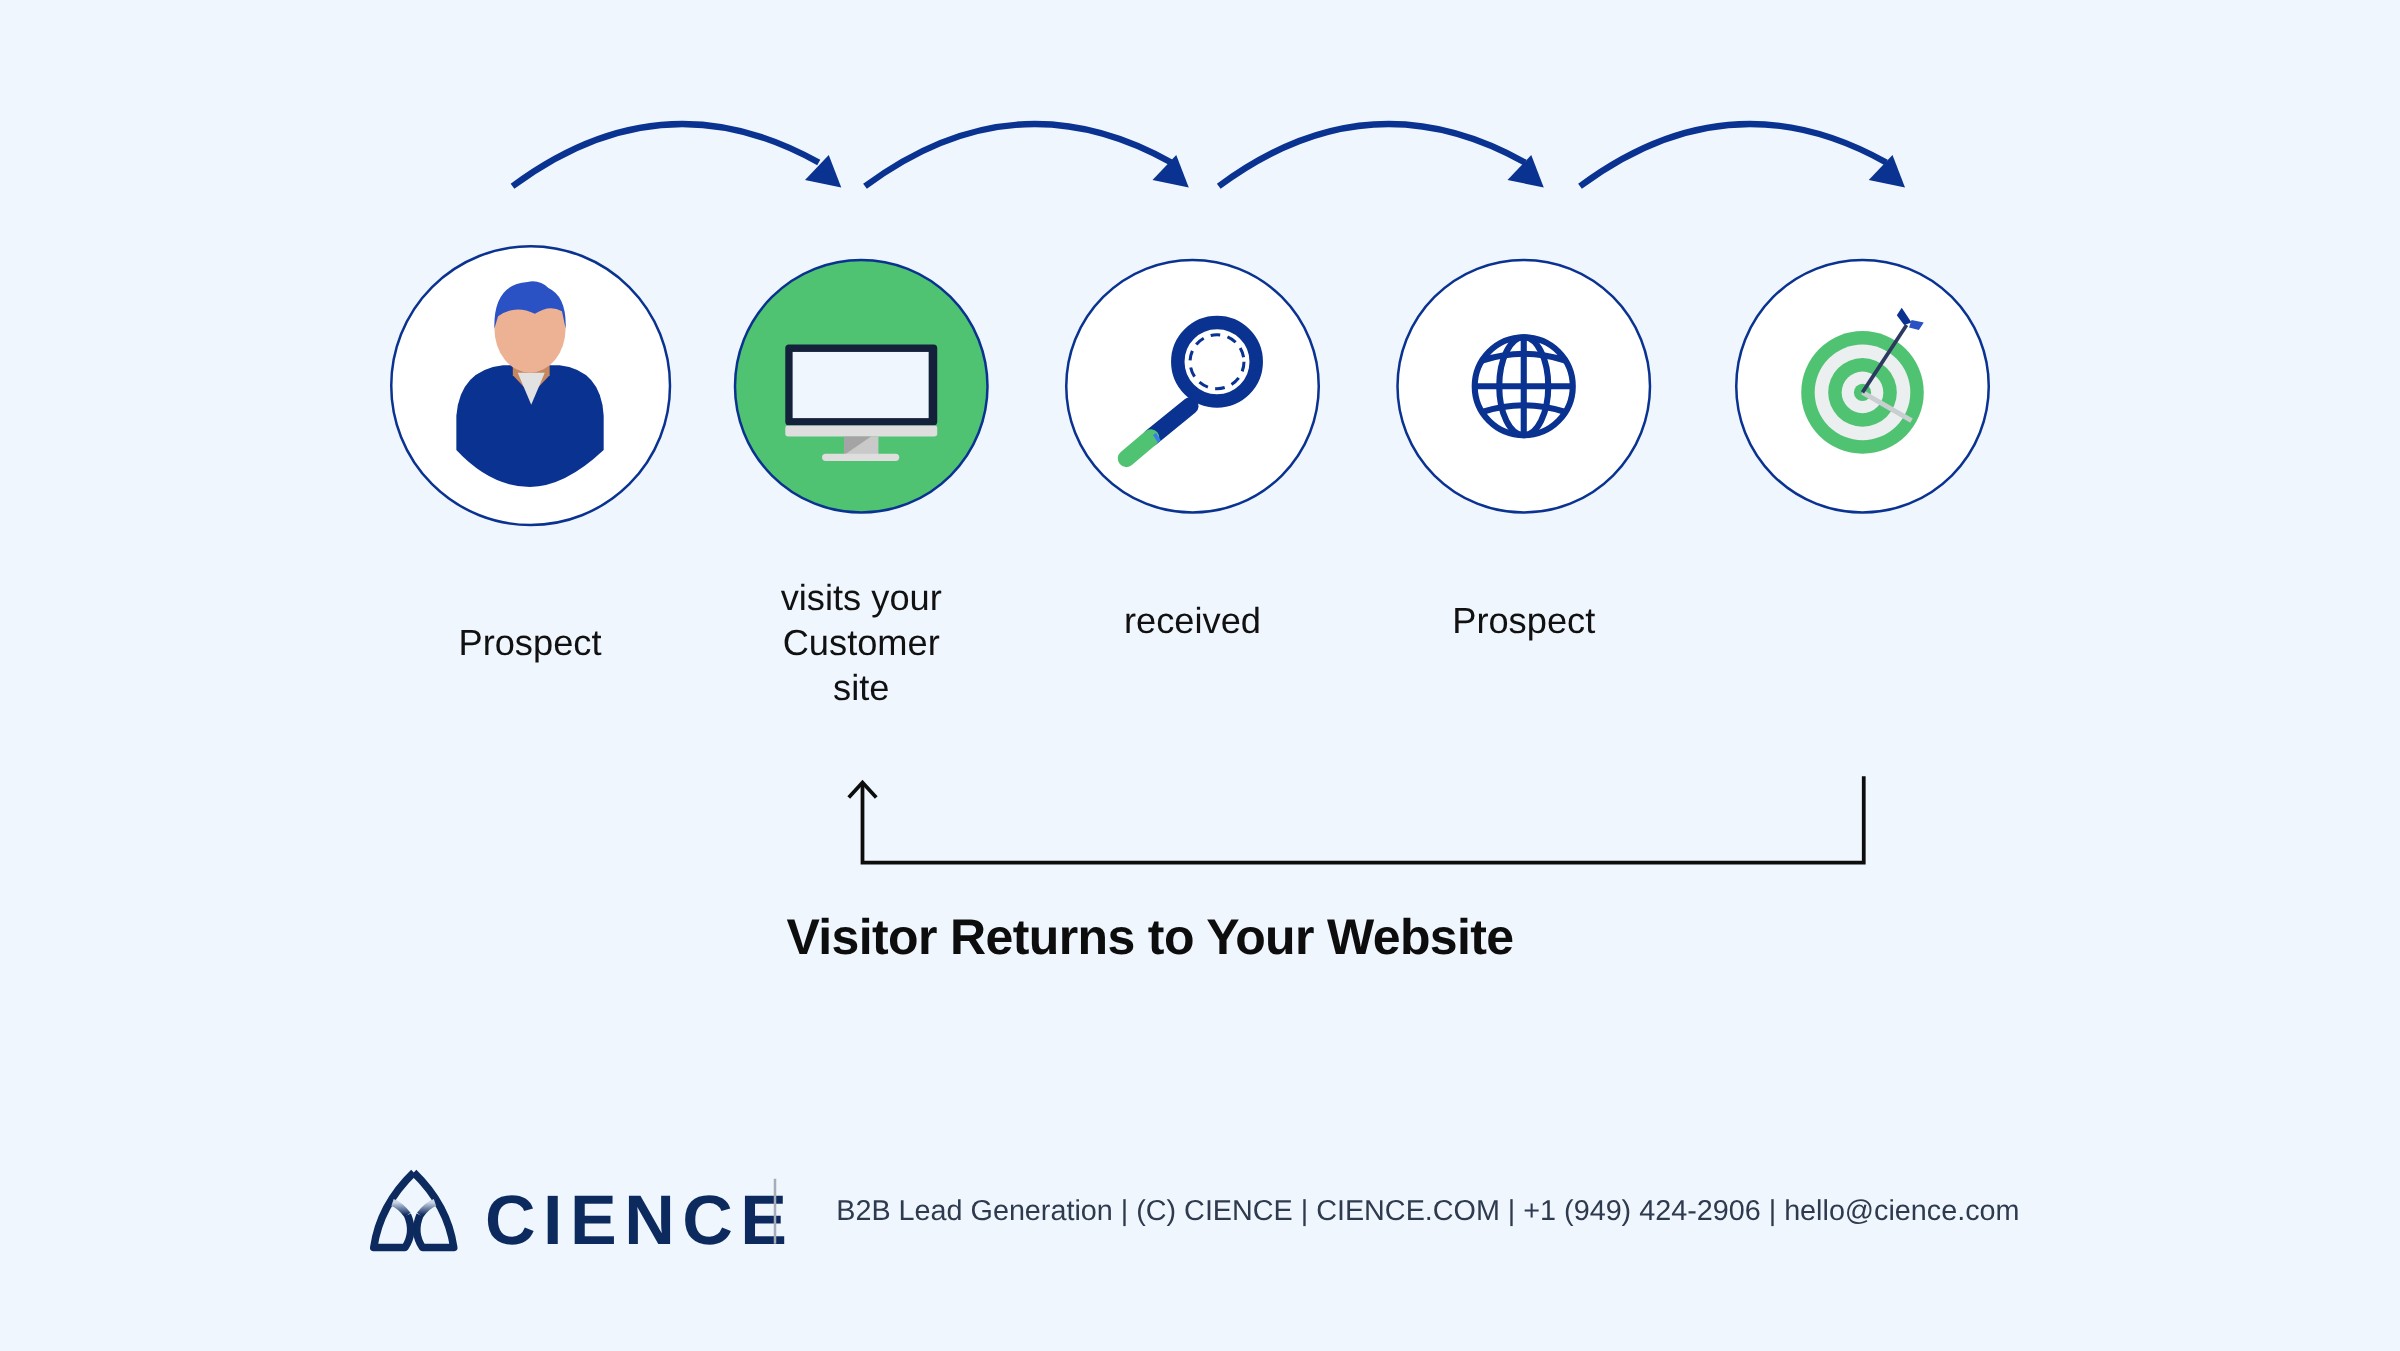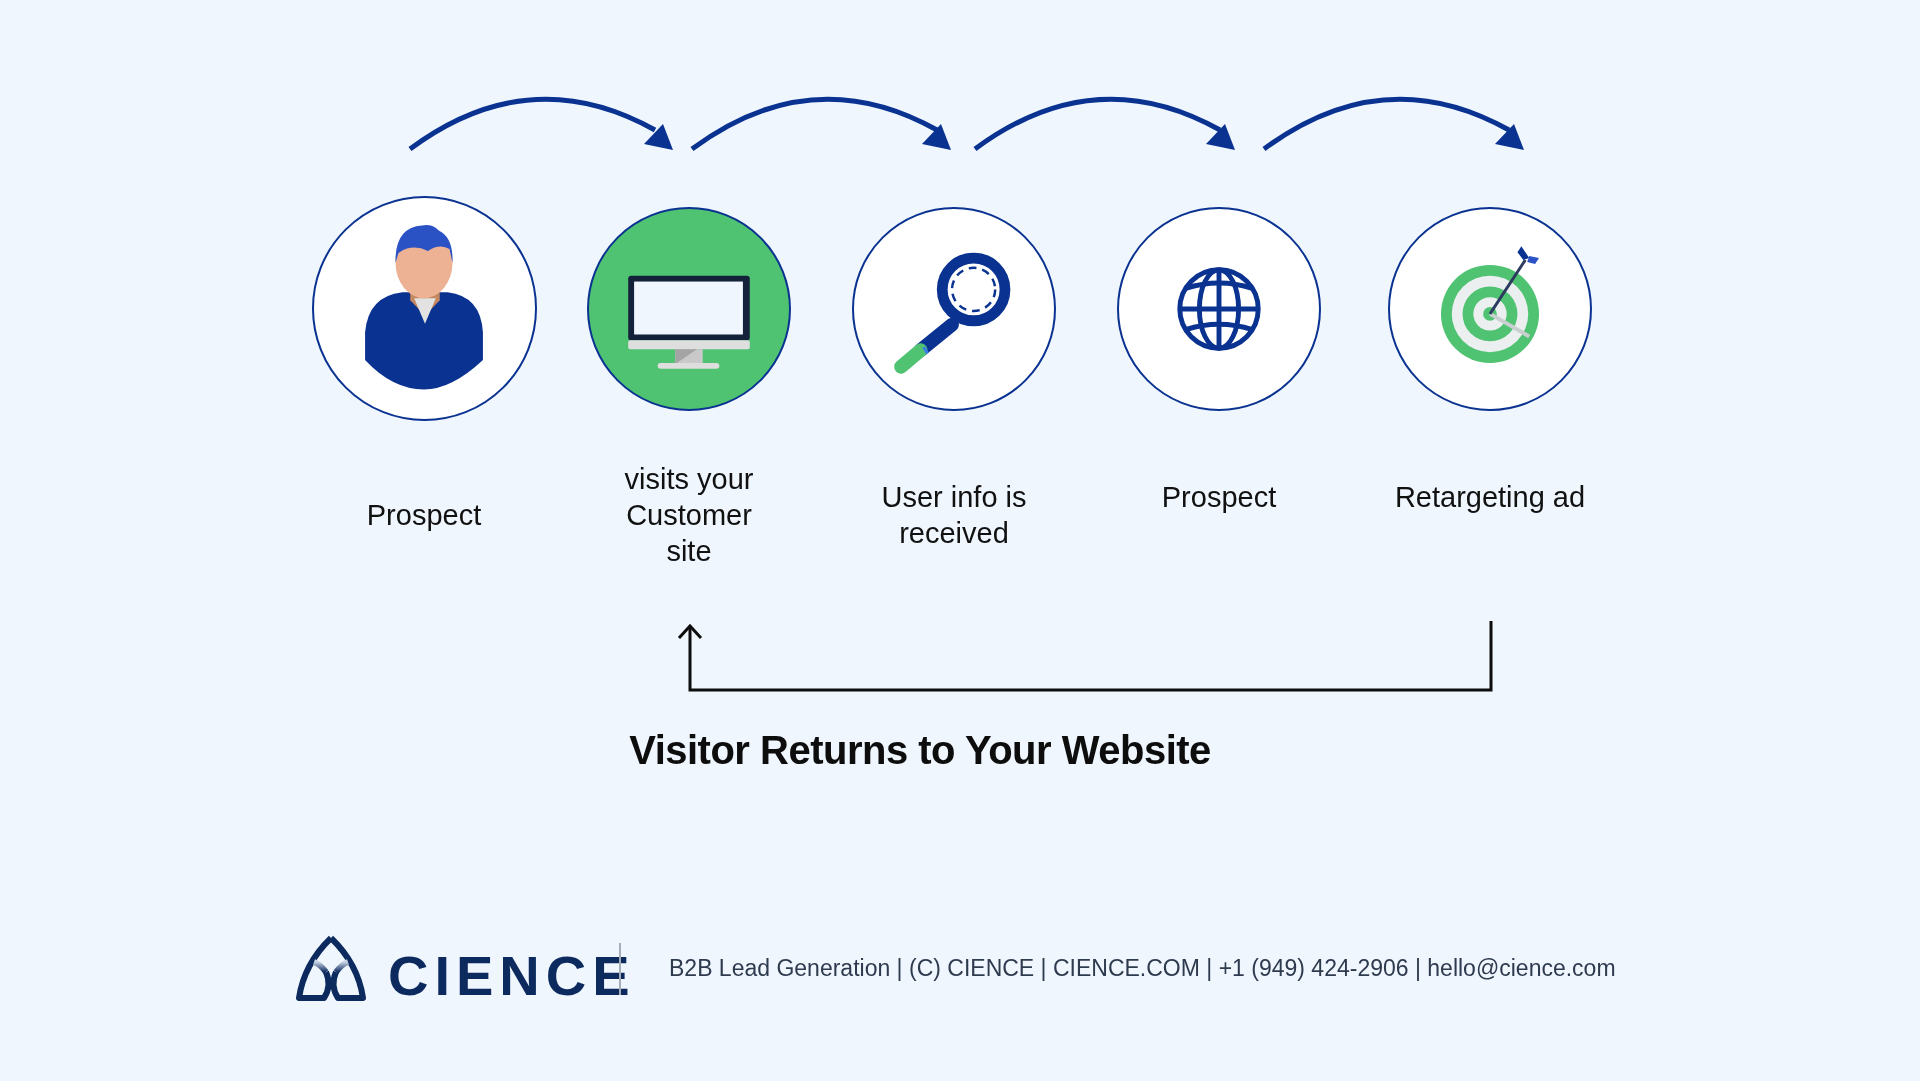--- a/index.html
+++ b/index.html
@@ -127,28 +127,26 @@
 
 <div class="label" style="left:304px;top:497px;">
   <div>Prospect</div>
 </div>
 <div class="label" style="left:569px;top:461px;">
   <div>visits your</div>
   <div>Customer</div>
   <div>site</div>
 </div>
 <div class="label" style="left:834px;top:479px;">
-  <div>User info is</div>
   <div>received</div>
 </div>
 <div class="label" style="left:1099px;top:479px;">
   <div>Prospect</div>
 </div>
 <div class="label" style="left:1370px;top:479px;">
-  <div>Retargeting ad</div>
 </div>
 
 <div class="title" style="left:-40px;">Visitor Returns to Your Website</div>
 
 <svg class="layer" style="left:292px;top:934px;" width="78" height="68" viewBox="0 0 78 68">
   <defs>
     <linearGradient id="lg" x1="0" y1="0" x2="0" y2="1">
       <stop offset="0" stop-color="#c8d3e4"></stop>
       <stop offset="1" stop-color="#0d2a5e"></stop>
     </linearGradient>

